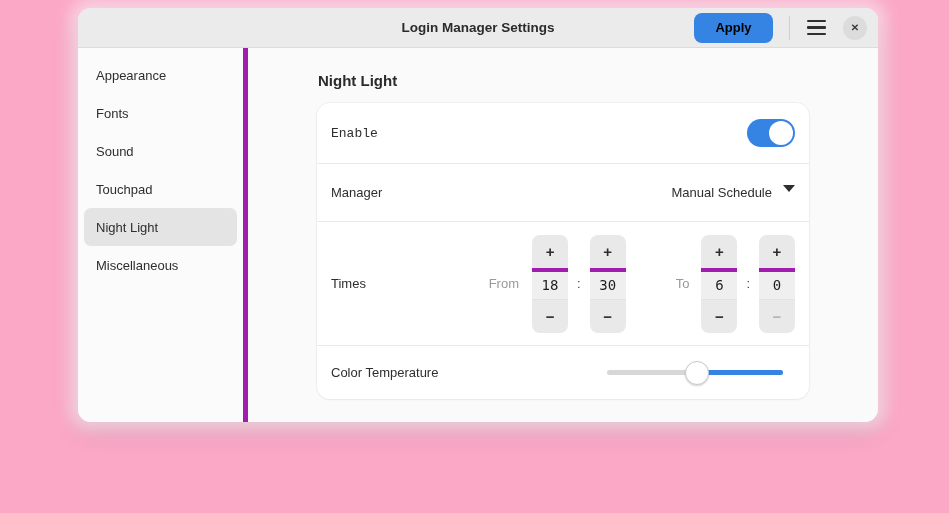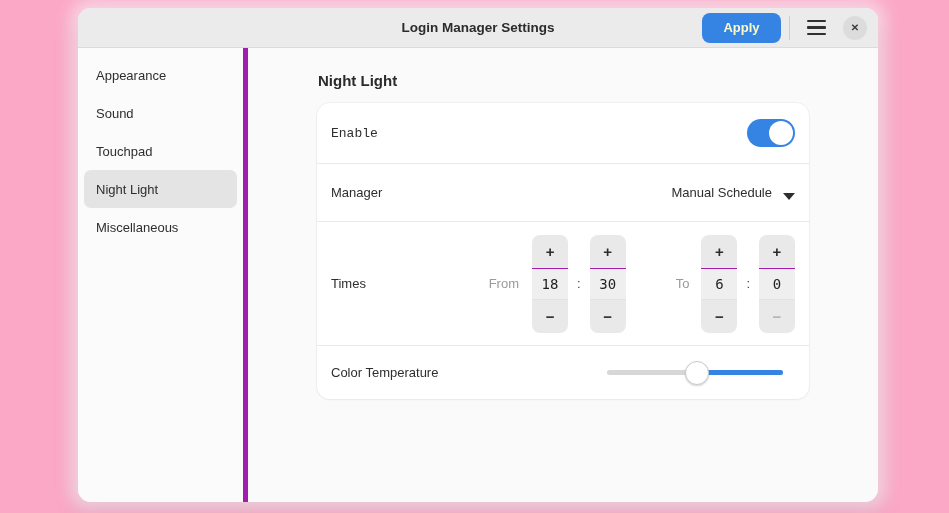--- a/index.html
+++ b/index.html
@@ -8,45 +8,45 @@
     background:#fba7c6;
     font-family:"Liberation Sans", sans-serif;
     color:#2e2e2e;
     position:relative;
     overflow:hidden;
   }
 
   
   .window {
     position:absolute; left:78px; top:8px;
-    width:800px; height:494px;
+    width:800px; height:414px;
     background:#fafafa; border-radius:13px;
     box-shadow:0 0 16px 9px rgba(255,255,255,0.55), 0 8px 24px rgba(0,0,0,0.18);
     display:flex; flex-direction:column;
     overflow:hidden;
   }
 
   
   .titlebar {
     height:40px; flex:0 0 40px;
     background:#ebebeb; border-bottom:1px solid #dbdbdb;
     position:relative;
     display:flex; align-items:center; justify-content:center;
   }
   .title { font-size:13.5px; font-weight:bold; color:#2b2b2b; }
   .titlebar-right {
     position:absolute; right:11px; top:0; height:100%;
     display:flex; align-items:center;
   }
   .apply-btn {
     width:79px; height:30px; border:none; border-radius:8px;
-    background:#3584e4; color:#fef9c3;
+    background:#3584e4; color:#000000;
     font-family:"Liberation Sans", sans-serif;
     font-size:13px; font-weight:bold; cursor:pointer;
-    margin-right:8px;
+    margin-right:16px;
   }
   .vsep { width:1px; height:24px; background:#cfcfcf; margin-right:13px; }
   .menu-btn {
     width:26px; height:26px; border:none; background:transparent; cursor:pointer;
     display:flex; align-items:center; justify-content:center; margin-right:14px;
   }
   .hamburger { width:19px; display:flex; flex-direction:column; gap:4px; }
   .hamburger span { display:block; height:2.5px; background:#303030; border-radius:1px; }
   .close-btn {
     width:24px; height:24px; border:none; border-radius:50%;
@@ -93,21 +93,21 @@
     background:#cfcfcf; position:relative; cursor:pointer;
   }
   .toggle.on { background:#3584e4; }
   .toggle .knob {
     position:absolute; top:2px; left:2px; width:24px; height:24px;
     border-radius:50%; background:#ffffff; transition:left .1s;
   }
   .toggle.on .knob { left:22px; }
 
   
-  .dropdown { margin-left:auto; display:flex; align-items:flex-end; gap:11px; cursor:pointer; }
+  .dropdown { margin-left:auto; display:flex; align-items:flex-start; gap:11px; cursor:pointer; }
   .dropdown-value { font-size:13px; color:#2e2e2e; }
   .caret-down {
     width:0; height:0;
     border-left:6px solid transparent; border-right:6px solid transparent;
     border-top:7px solid #2e2e2e;
   }
 
   
   .times-group { margin-left:auto; display:flex; align-items:center; }
   .muted { font-size:13px; color:#9a9a9a; }
@@ -121,21 +121,21 @@
   }
   .spin-btn {
     flex:1; border:none; background:transparent; cursor:pointer;
     font-family:"Liberation Sans", sans-serif;
     font-size:15px; font-weight:600; color:#2d2d2d;
     display:flex; align-items:center; justify-content:center;
   }
   .spin-btn.disabled { color:#b4b4b4; }
   .spin-val {
     height:32px; flex:0 0 32px;
-    background:#efefef; border-top:1px solid #a21caf; border-bottom:1px solid #e2e2e2;
+    background:#efefef; border-top:4px solid #a21caf; border-bottom:1px solid #e2e2e2;
     display:flex; align-items:center; justify-content:center;
     font-family:"DejaVu Sans Mono", monospace; font-size:14px; color:#1f1f1f;text-align:right;
   }
 
   
   .slider {
     margin-left:auto; margin-right:12px;
     width:176px; height:26px; position:relative; cursor:pointer;
   }
   .slider .track {
@@ -172,20 +172,21 @@
       <button class="close-btn">
         <span>✕</span>
       </button>
     </div>
   </div>
 
   <div class="content">
 
     <div class="sidebar">
       <div class="side-item">Appearance</div>
+      <div class="side-item">Fonts</div>
       <div class="side-item">Sound</div>
       <div class="side-item">Touchpad</div>
       <div class="side-item selected">Night Light</div>
       <div class="side-item">Miscellaneous</div>
     </div>
 
     <div class="main">
       <div class="panel">
         <div class="panel-heading">Night Light</div>
 

